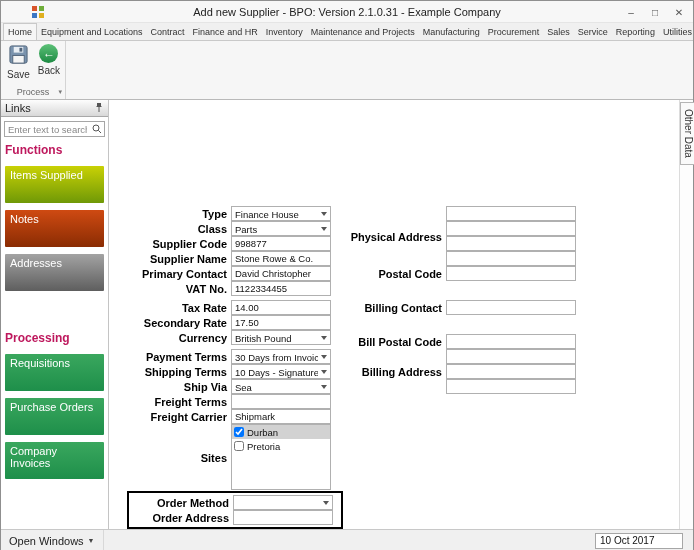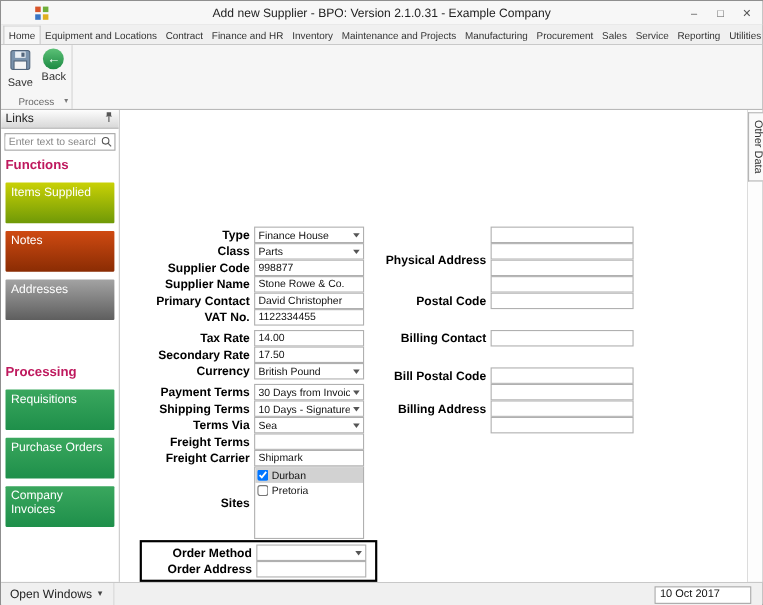--- a/index.html
+++ b/index.html
@@ -246,21 +246,21 @@
         <div class="frow">
           <span class="lbl">Shipping Terms</span>
           <div class="dd">
             <span class="dtext">10 Days - Signature</span>
             <span class="darr">
                 <span class="tri-down"></span>
               </span>
           </div>
         </div>
         <div class="frow">
-          <span class="lbl">Terms Via</span>
+          <span class="lbl">Ship Via</span>
           <div class="dd">
             <span class="dtext">Sea</span>
             <span class="darr">
                 <span class="tri-down"></span>
               </span>
           </div>
         </div>
         <div class="frow">
           <span class="lbl">Freight Terms</span>
           <input class="txt" value="" style="">

